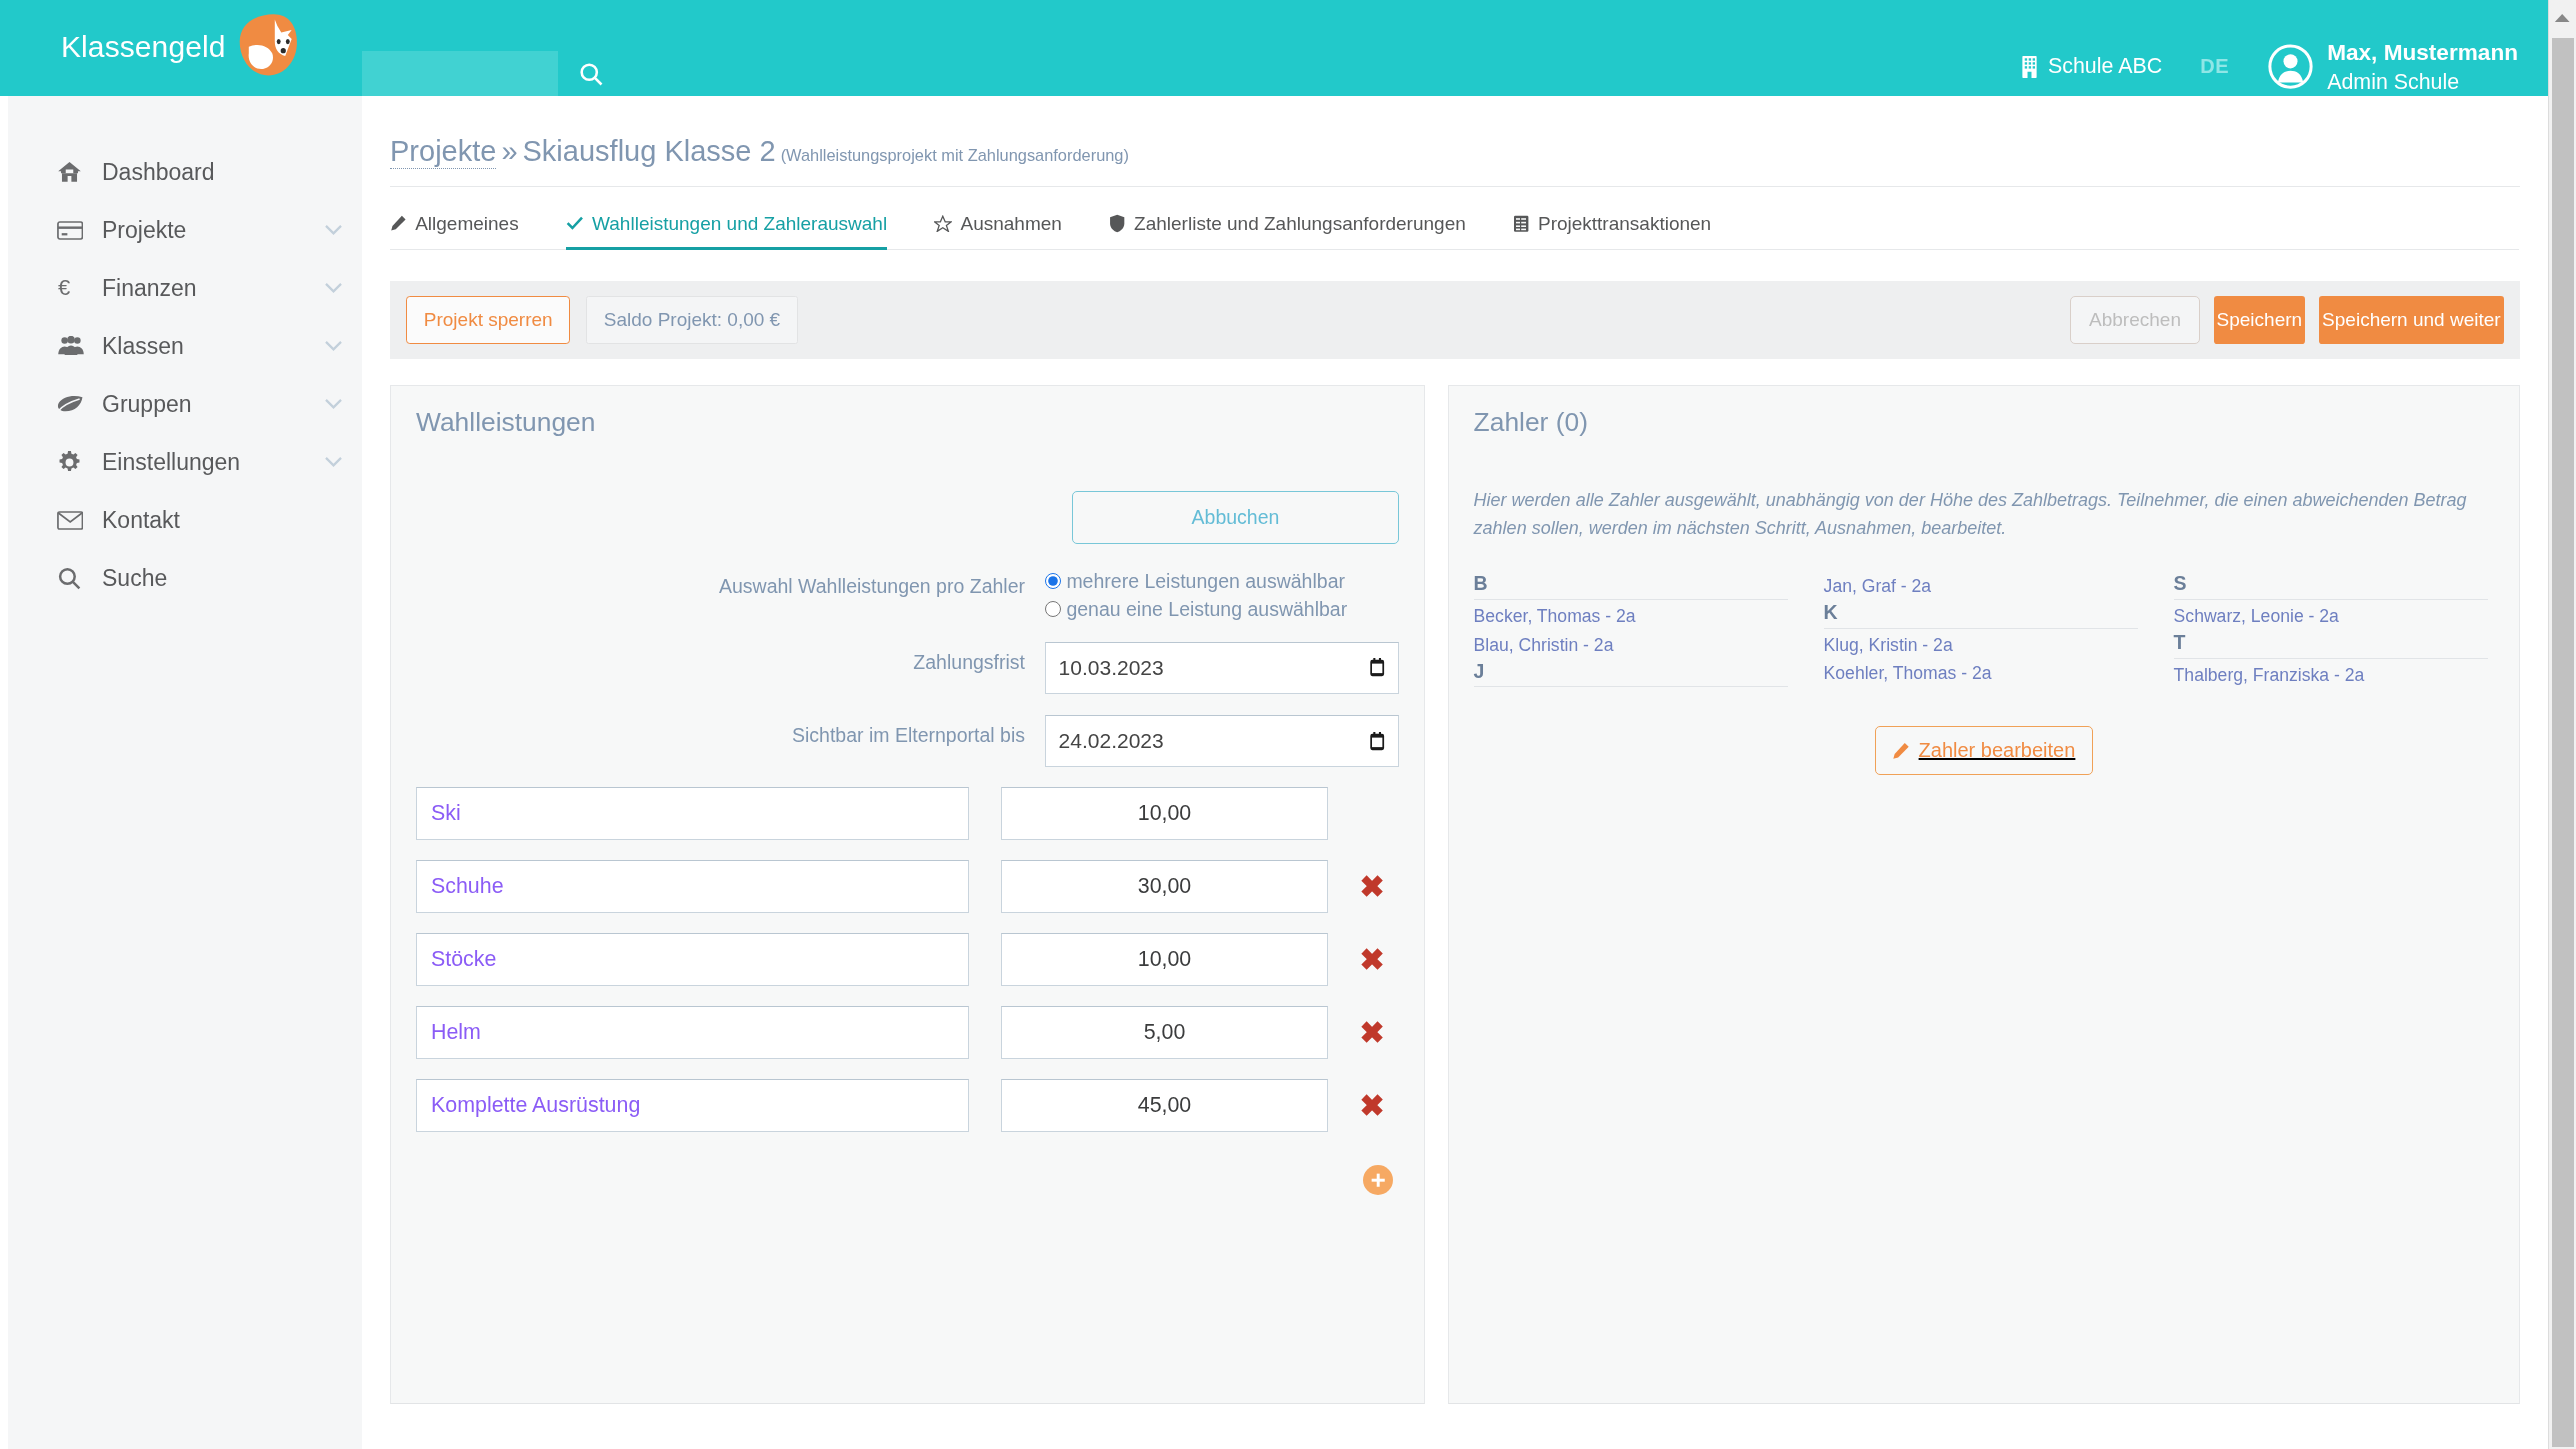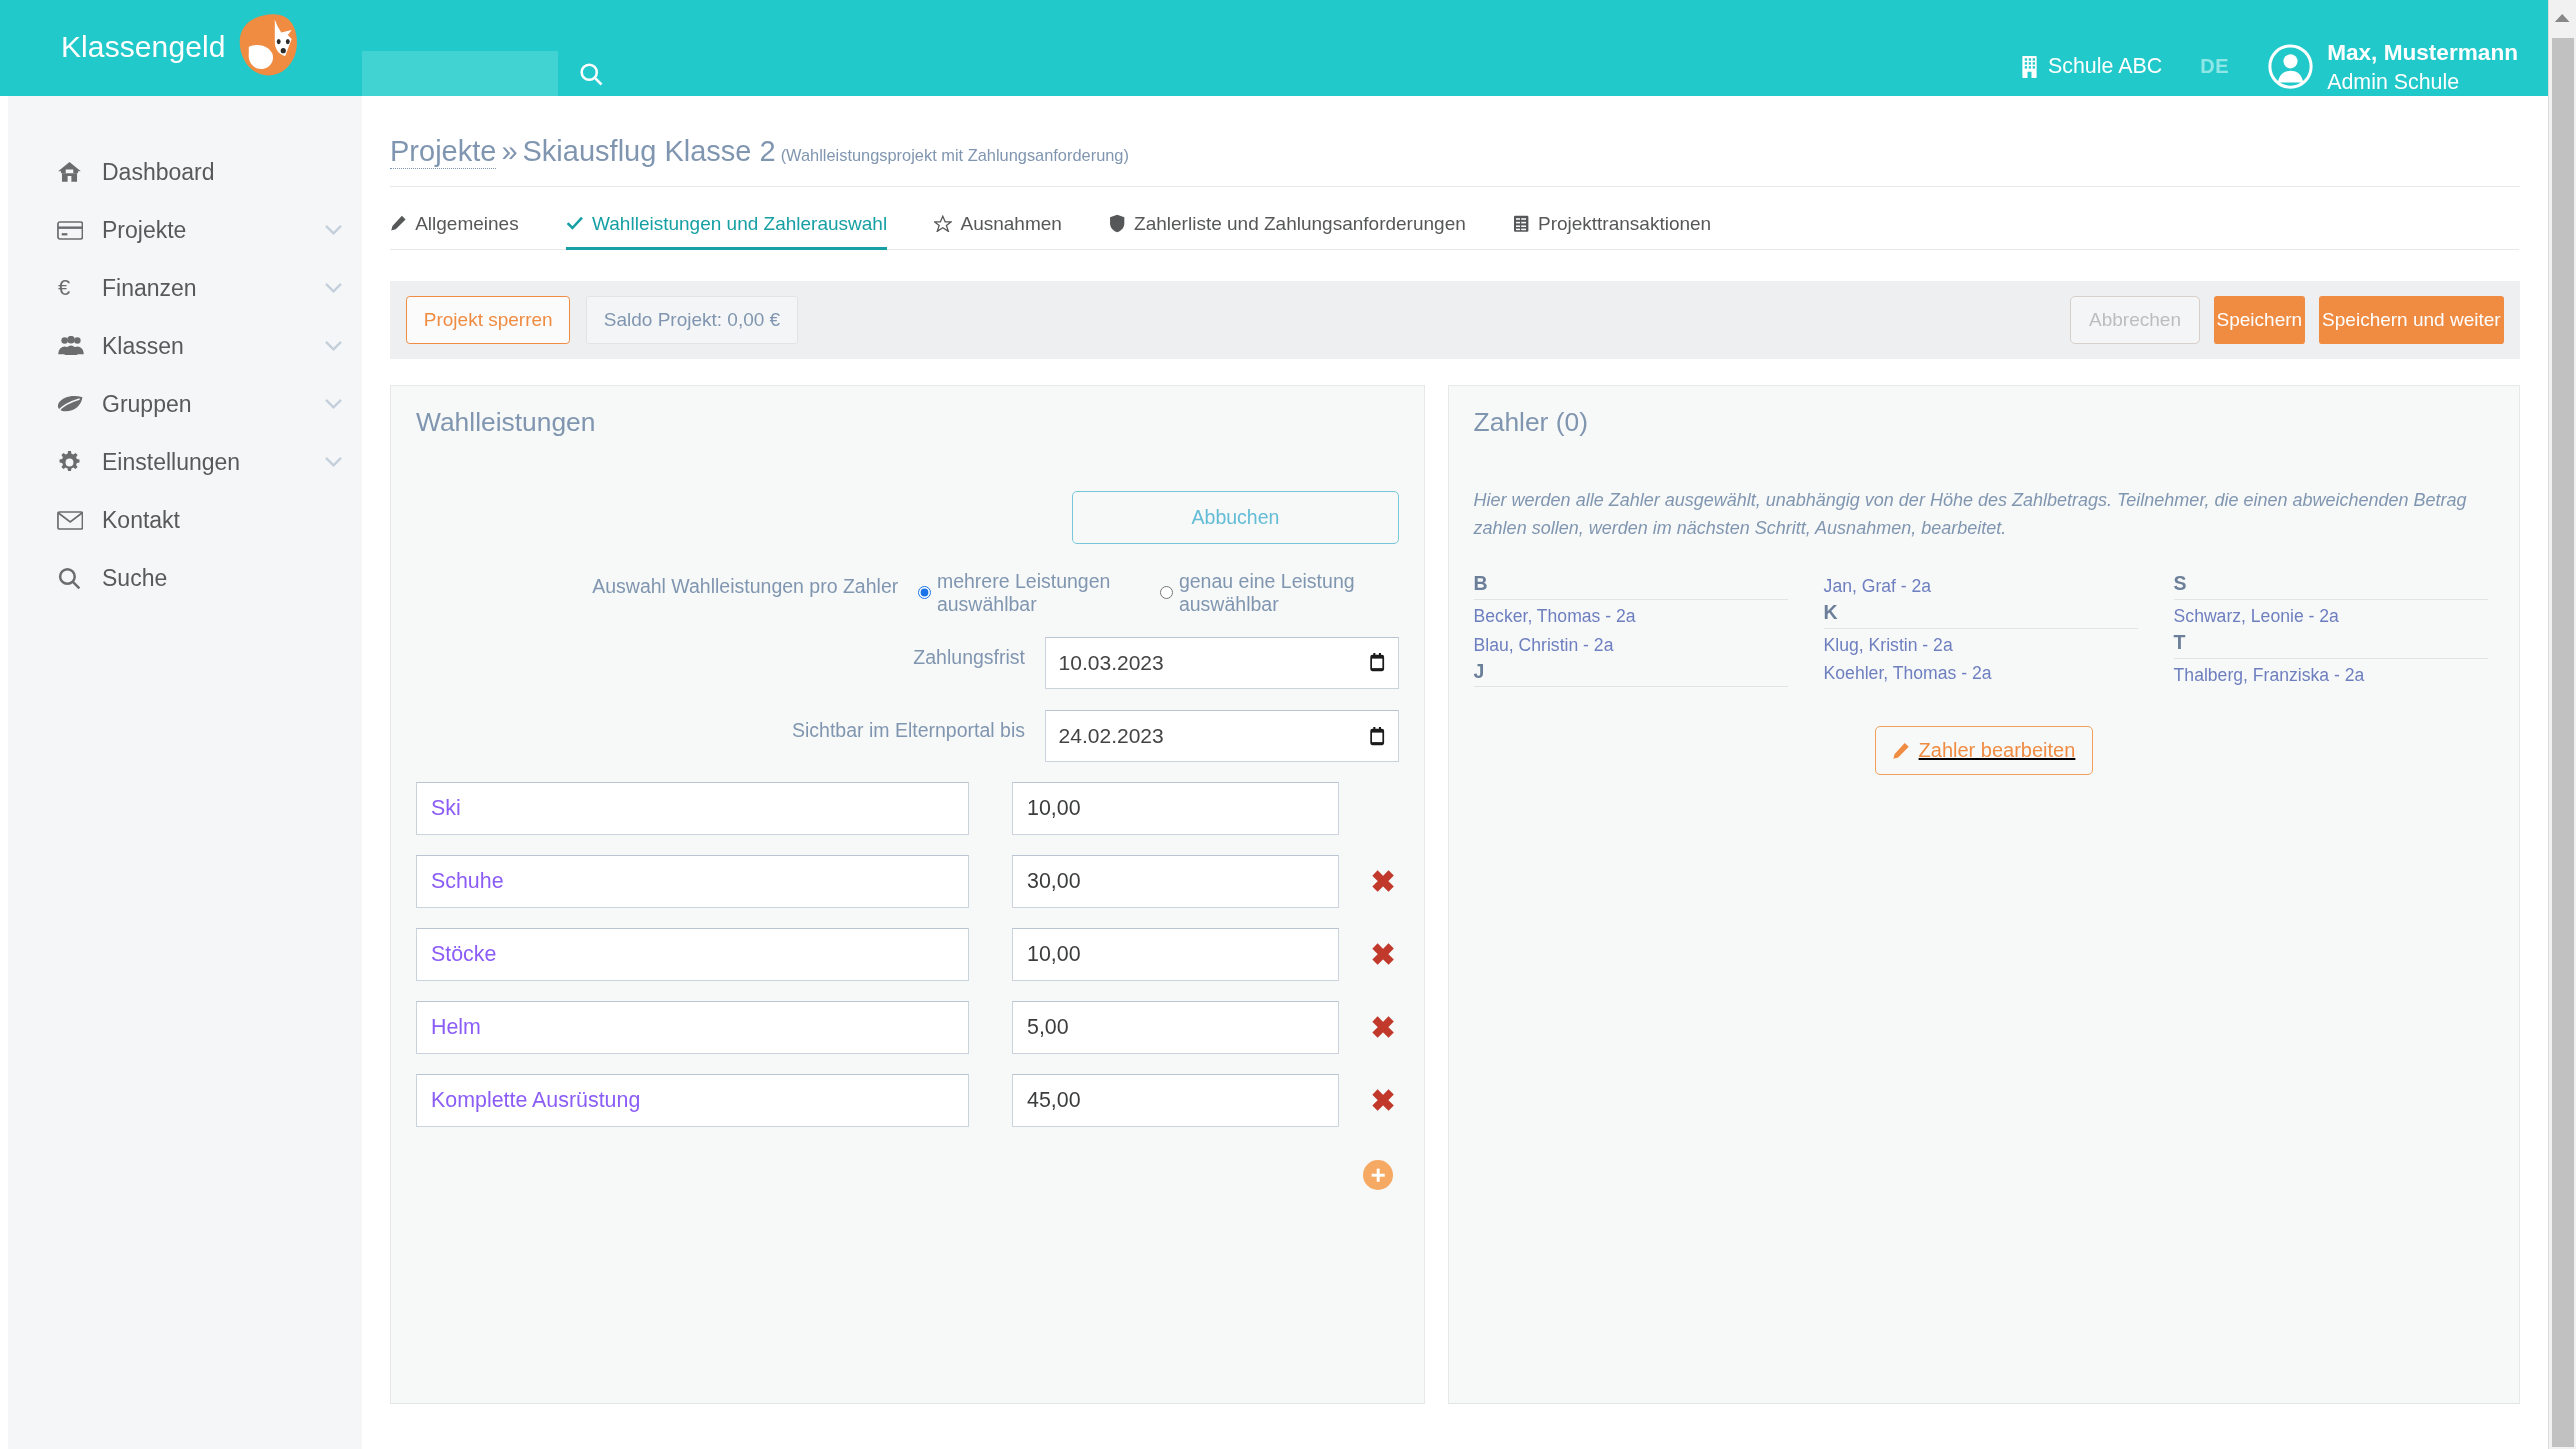--- a/index.html
+++ b/index.html
@@ -148,41 +148,41 @@
     width: 327px; height: 53px; border: 1.3px solid #78c7d8; background: #f7f8f8;
     color: #63bcd6; font-size: 19.5px; border-radius: 5px; cursor: pointer;
     font-family: "Liberation Sans", sans-serif;
   }
 
   .form-row { display: flex; align-items: flex-start; margin-top: 21.4px; }
   .form-label {
     width: 629px; text-align: right; color: #8096b0; font-size: 19.5px;
     padding-right: 20px; padding-top: 8.8px;
   }
-  .radio-group { display: flex; flex-direction: row; gap: 5px; padding-top: 3.8px; }
+  .radio-group { display: flex; flex-direction: column; gap: 5px; padding-top: 3.8px; }
   .radio-line { display: flex; align-items: center; gap: 5.7px; color: #8096b0; font-size: 19.5px; }
   .radio-line input { width: 15.7px; height: 15.7px; margin: 0; cursor: pointer; accent-color: #1a73e8; }
 
   .field-box {
     width: 354px; height: 52px; background: #ffffff; border: 0.6px solid #c9d4dd;
     border-top: 1.3px solid #b9c6d1;
     display: flex; align-items: center; padding: 0 12.6px; font-size: 21px; color: #444;
   }
   .field-box .date-ico { margin-left: auto; display: flex; }
 
   .item-row { display: flex; align-items: center; margin-top: 20px; }
   .item-name {
     width: 553px; height: 53px; background: #ffffff; border: 0.6px solid #c9d4dd;
     border-top: 1.3px solid #b9c6d1; padding: 0 14px; font-size: 21.4px; color: #8b5cf6;
     outline: none; font-family: "Liberation Sans", sans-serif;
   }
   .item-price {
     width: 327px; height: 53px; background: #ffffff; border: 0.6px solid #c9d4dd;
     border-top: 1.3px solid #b9c6d1; padding: 0 14px; font-size: 21.4px; color: #3b3c3d;
-    outline: none; margin-left: 43px; font-family: "Liberation Sans", sans-serif;
+    outline: none; margin-left: 32px; font-family: "Liberation Sans", sans-serif; text-align: center;
   }
   .del-x {
     margin-left: 30px; color: #c0392b; font-size: 30px; font-weight: bold;
     cursor: pointer; width: 28px; text-align: center; line-height: 1;
   }
   .del-x.hidden { visibility: hidden; }
   #add-row { display: flex; justify-content: flex-end; margin-top: 33px; padding-right: 6.3px; }
   #btn-add {
     width: 30px; height: 30px; border-radius: 50%; background: #f6a963; border: none;
     color: #ffffff; font-size: 24px; line-height: 28px; cursor: pointer;

